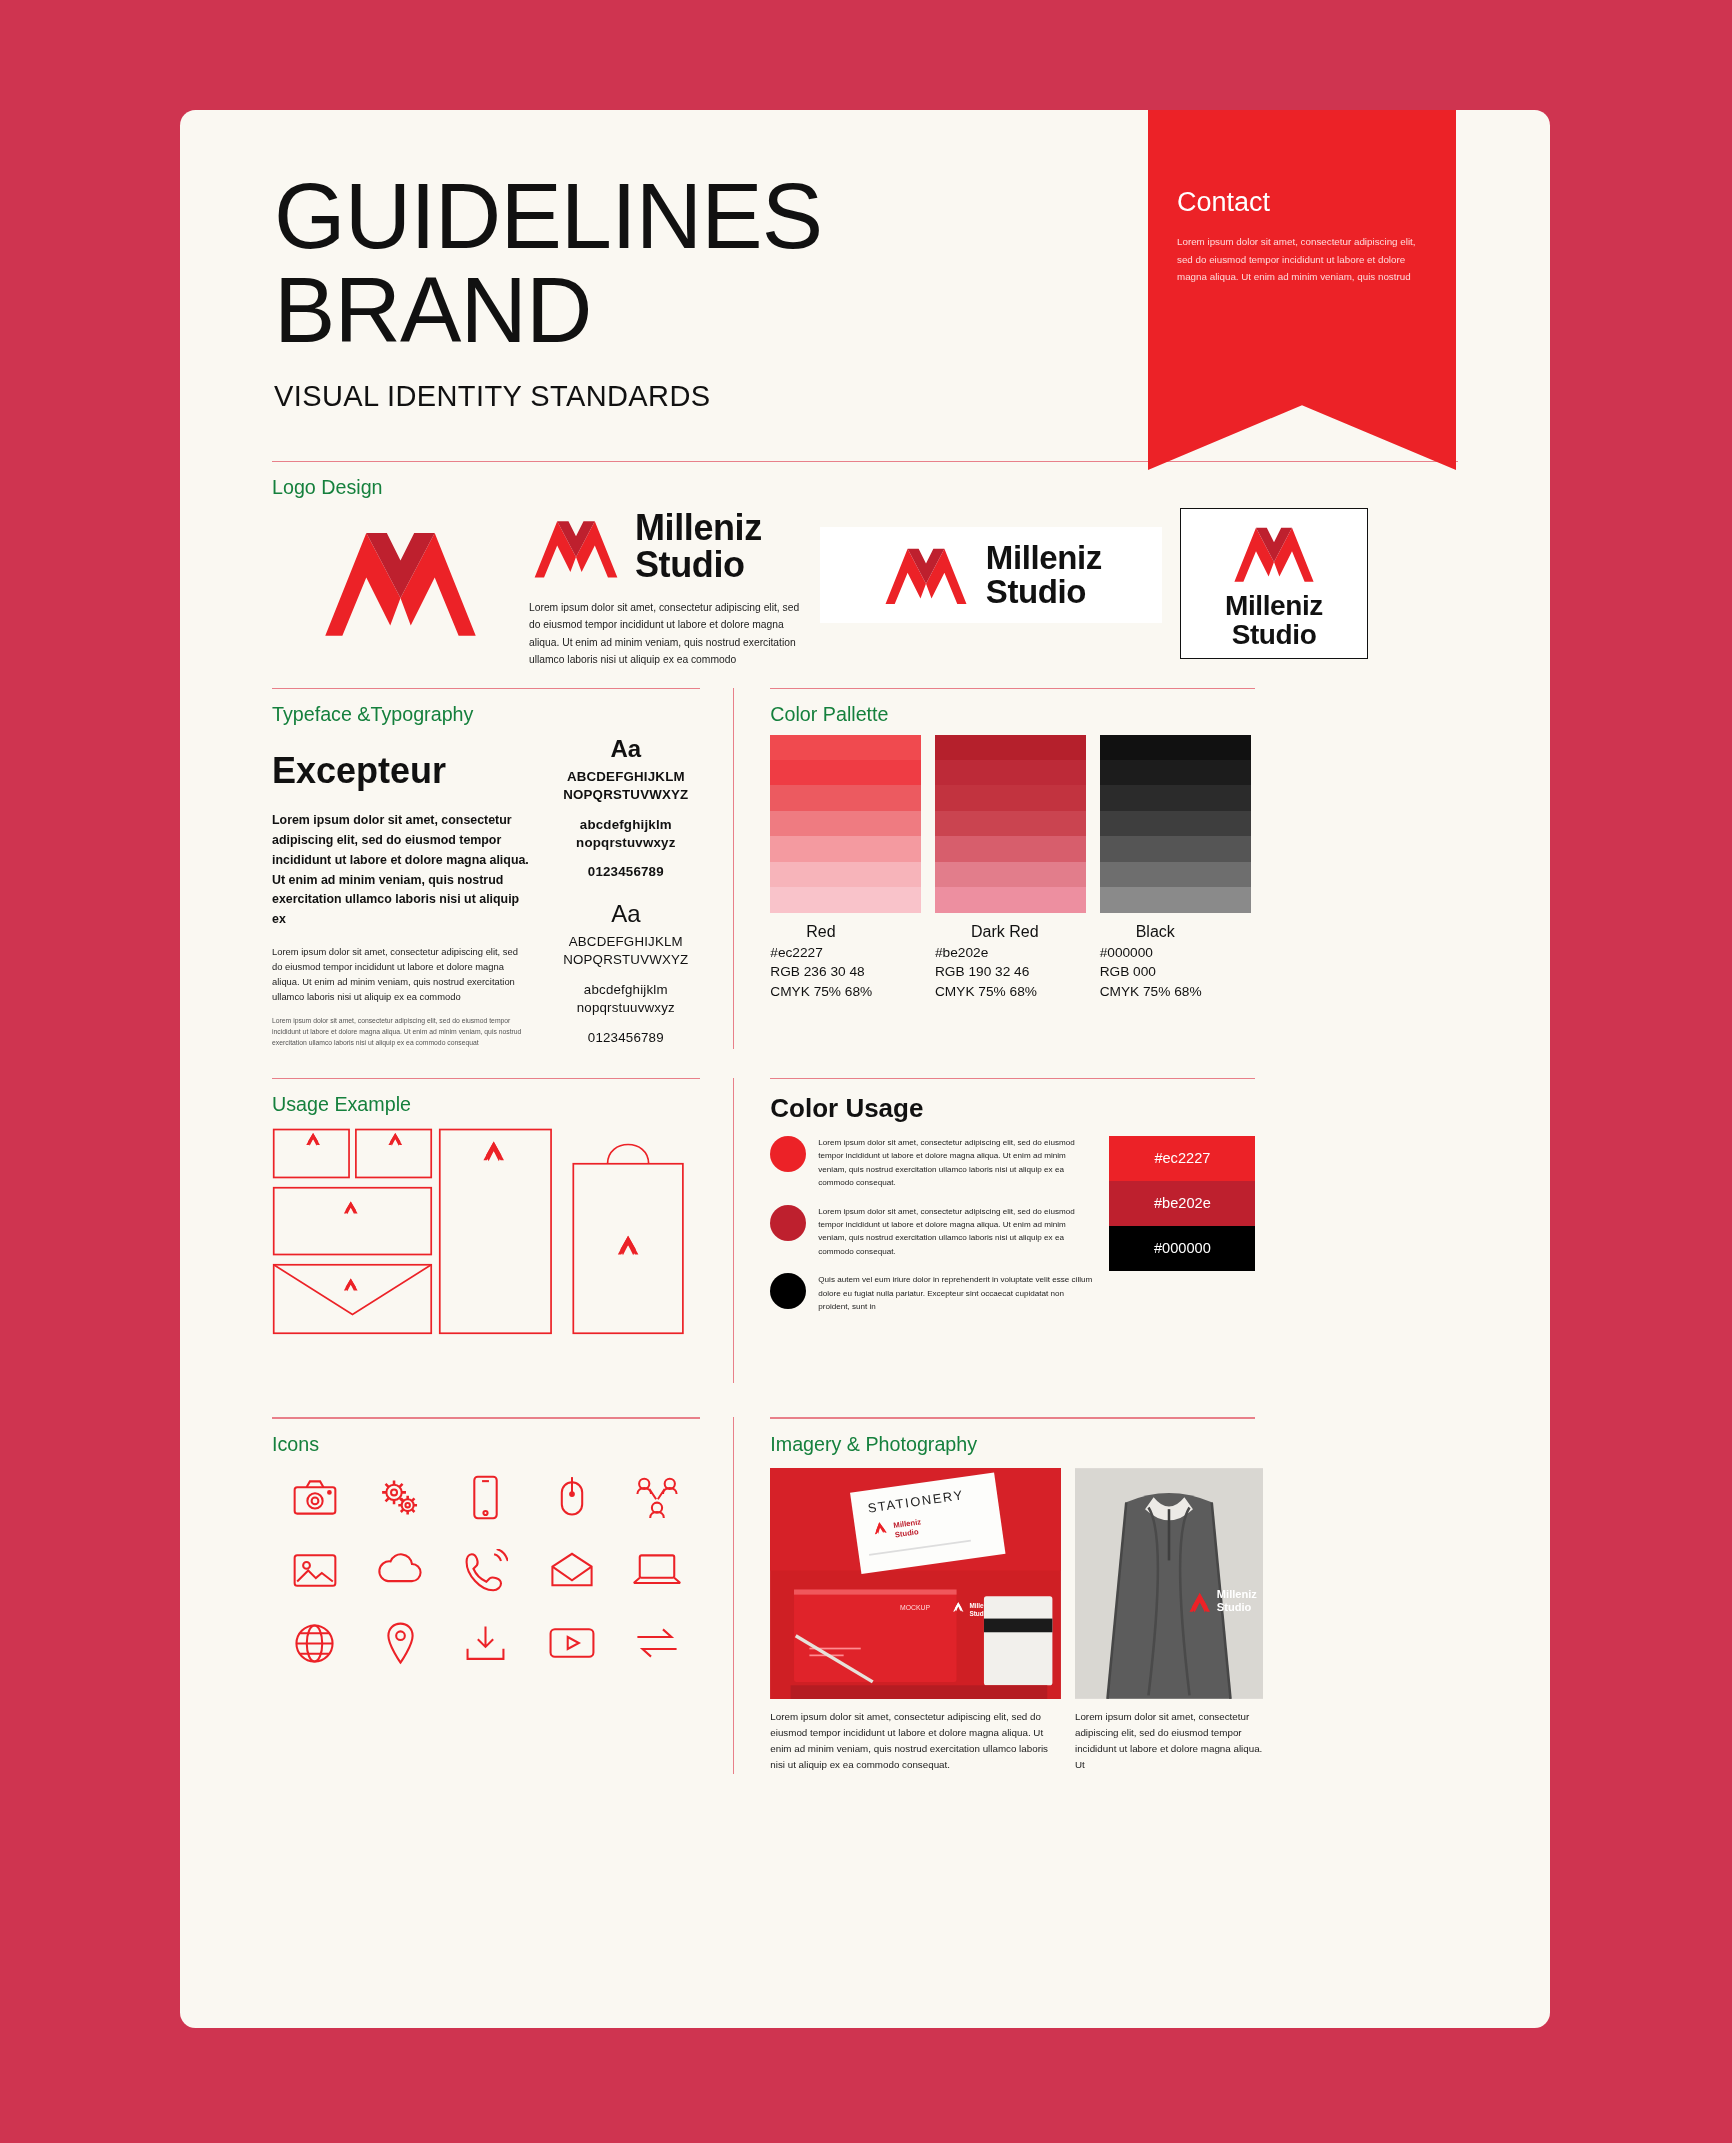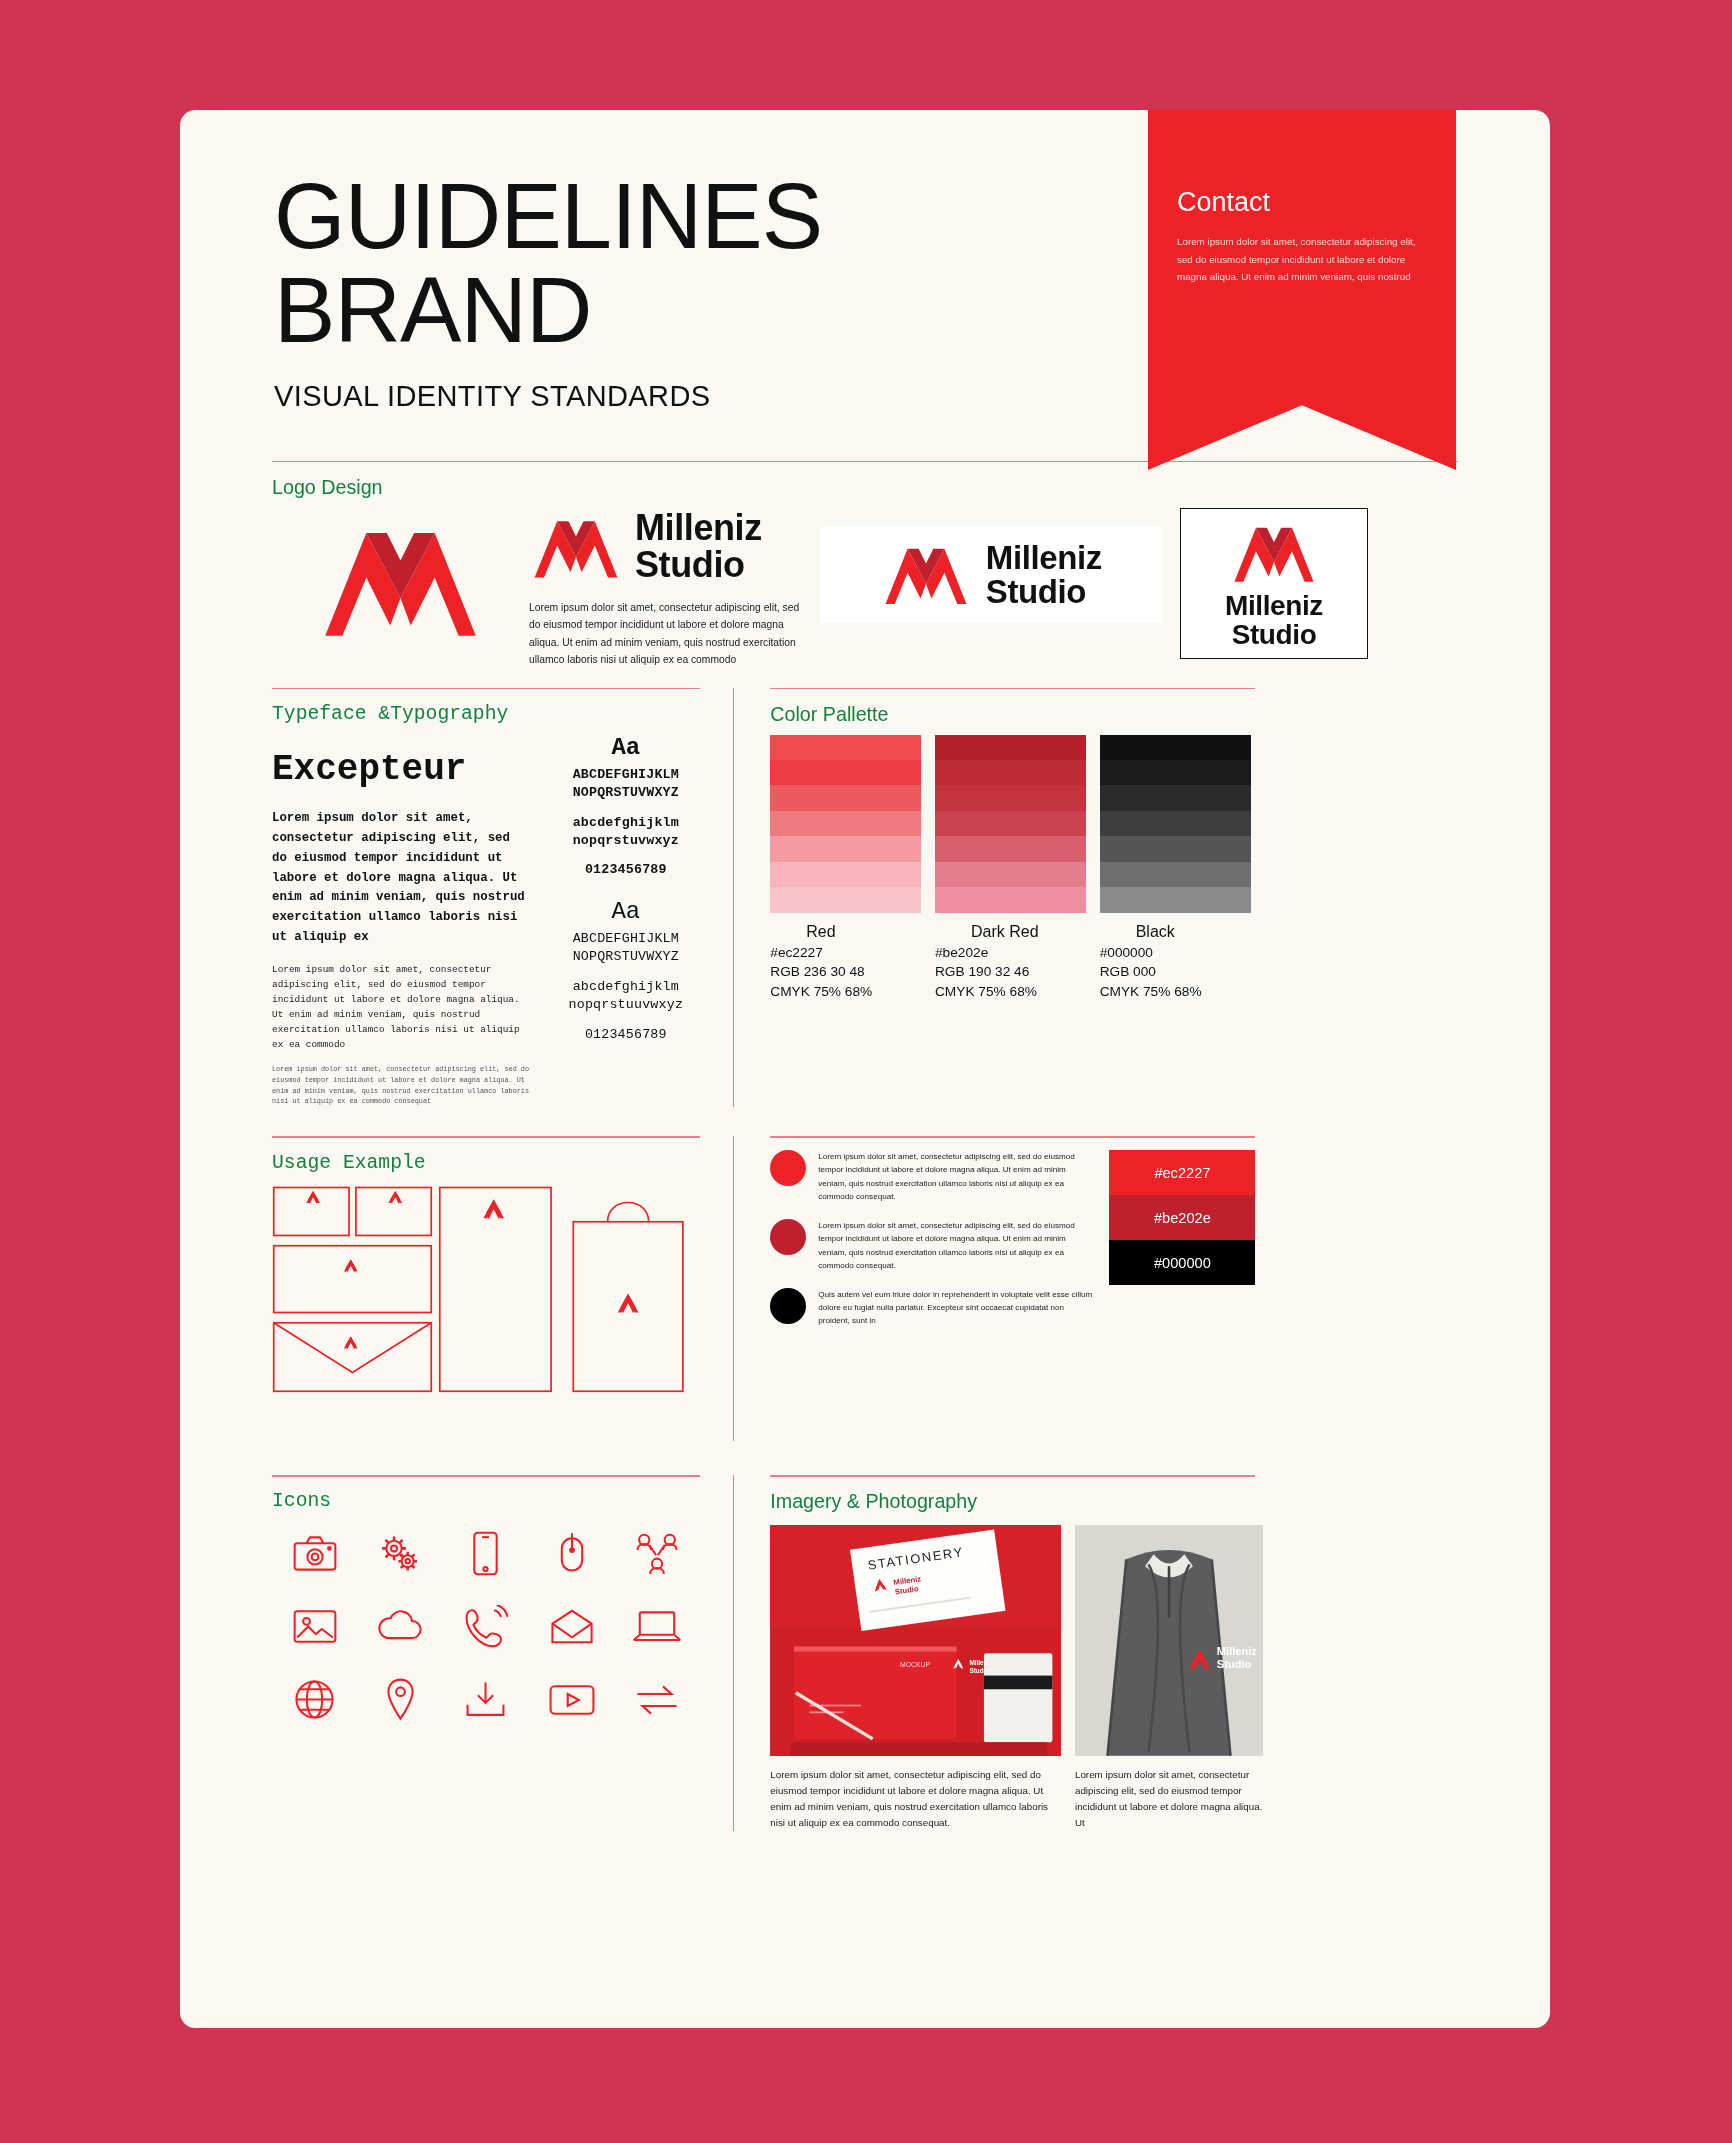--- a/index.html
+++ b/index.html
@@ -59,21 +59,21 @@
     background:#fff; display:flex; align-items:center; gap:13.7px;
     padding:12px 19px; width:342px; height:96px; justify-content:center;
   }
   .logo-box-outline {
     background:#fff; border:1.7px solid #111; width:188px; height:151px;
     display:flex; flex-direction:column; align-items:center; justify-content:center; gap:3.4px;
   }
 
   
   .cols { display:flex; gap:0; margin-top:12px; }
-  .col-l { width:454px; padding-right:26px;font-family:Liberation Mono, monospace; }
+  .col-l { width:454px; padding-right:26px; }
   .col-r { width:514px; padding-left:29px; }
   .divider-v { width:1.7px; background:#e8808a; margin:0 6.8px; }
 
   
   .typo-flex { display:flex; gap:22px; }
   .typo-left { width:283px; }
   .typo-big { font-size:36px; font-weight:bold; margin:15.4px 0 19px 0; }
   .p1 { font-size:12.4px; line-height:1.6; font-weight:bold; color:#111; }
   .p2 { font-size:9.4px; line-height:1.6; color:#222; margin-top:13.7px; }
   .p3 { font-size:6.8px; line-height:1.6; color:#555; margin-top:12px; }
@@ -317,20 +317,21 @@
               <path d="M428 150 l-12 -22 l-9 16 l3 7 l6 -12 l8 11 z"></path>
             </g>
           </svg>
         </div>
       </div>
 
       <div class="divider-v"></div>
 
       <div class="col-r">
         <div class="hr"></div>
+        <div class="sec-label big">Color Usage</div>
 
         <div class="cu-row">
           <div class="cu-left">
             <div class="cu-item">
               <div class="dot" style="background:#ec2227"></div>
               <div class="cu-text">Lorem ipsum dolor sit amet, consectetur adipiscing elit, sed do eiusmod tempor incididunt ut labore et dolore magna aliqua. Ut enim ad minim veniam, quis nostrud exercitation ullamco laboris nisi ut aliquip ex ea commodo consequat.</div>
             </div>
             <div class="cu-item">
               <div class="dot" style="background:#be202e"></div>
               <div class="cu-text">Lorem ipsum dolor sit amet, consectetur adipiscing elit, sed do eiusmod tempor incididunt ut labore et dolore magna aliqua. Ut enim ad minim veniam, quis nostrud exercitation ullamco laboris nisi ut aliquip ex ea commodo consequat.</div>

